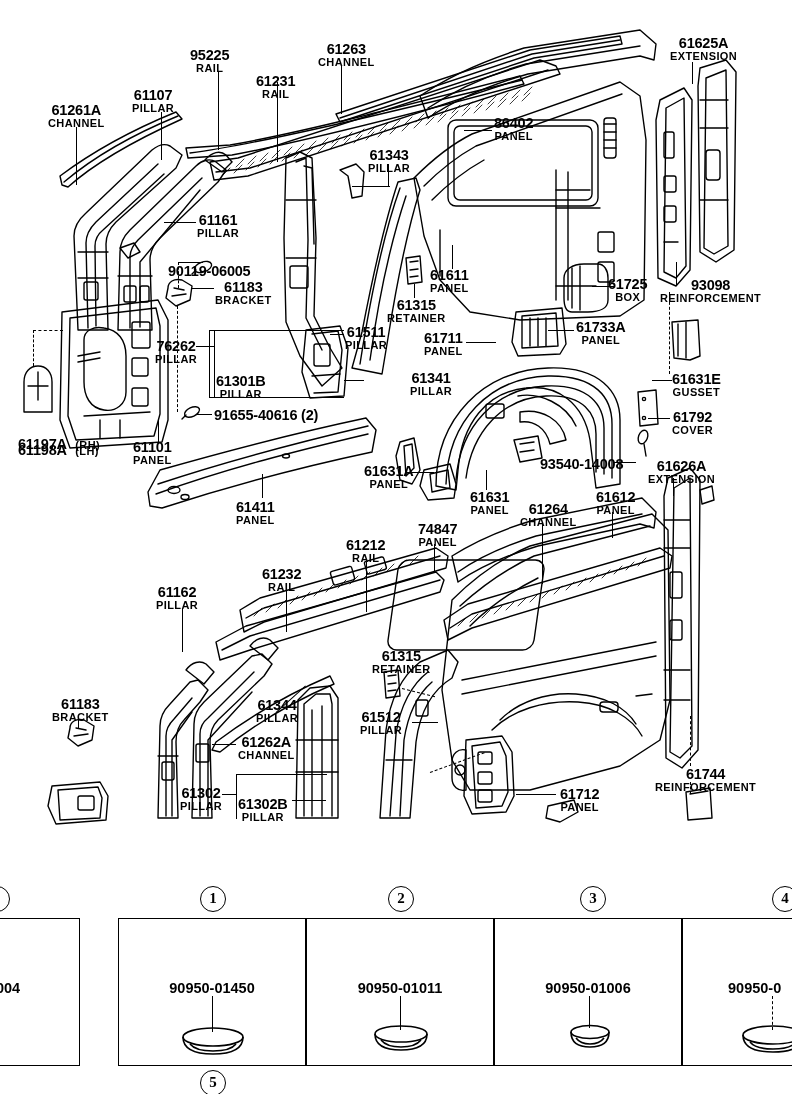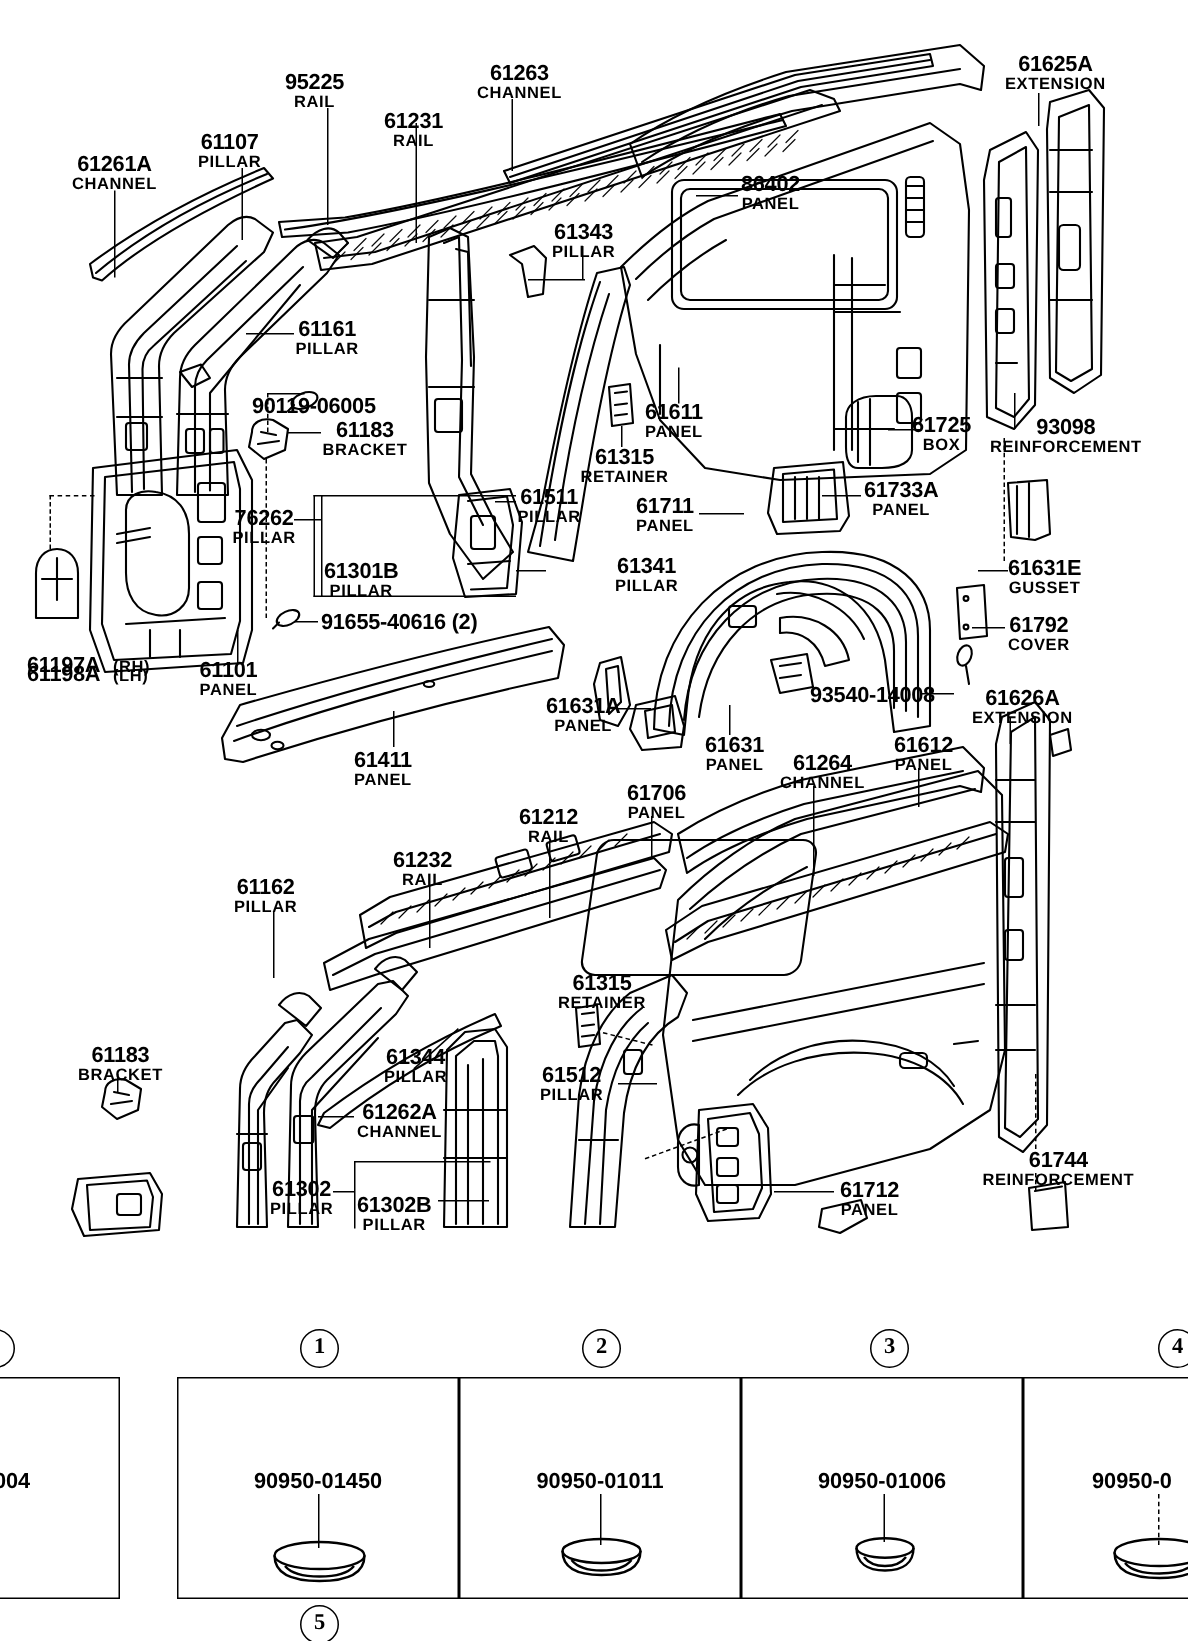--- a/index.html
+++ b/index.html
@@ -630,21 +630,21 @@
   </div>
   <div class="lbl ctr" style="left:596px; top:490px;">
     <span class="num">61612</span>
     <span class="sub">PANEL</span>
   </div>
   <div class="lbl ctr" style="left:520px; top:502px;">
     <span class="num">61264</span>
     <span class="sub">CHANNEL</span>
   </div>
   <div class="lbl ctr" style="left:418px; top:522px;">
-    <span class="num">61706</span>
+    <span class="num">74847</span>
     <span class="sub">PANEL</span>
   </div>
   <div class="lbl ctr" style="left:346px; top:538px;">
     <span class="num">61212</span>
     <span class="sub">RAIL</span>
   </div>
   <div class="lbl ctr" style="left:262px; top:567px;">
     <span class="num">61232</span>
     <span class="sub">RAIL</span>
   </div>

